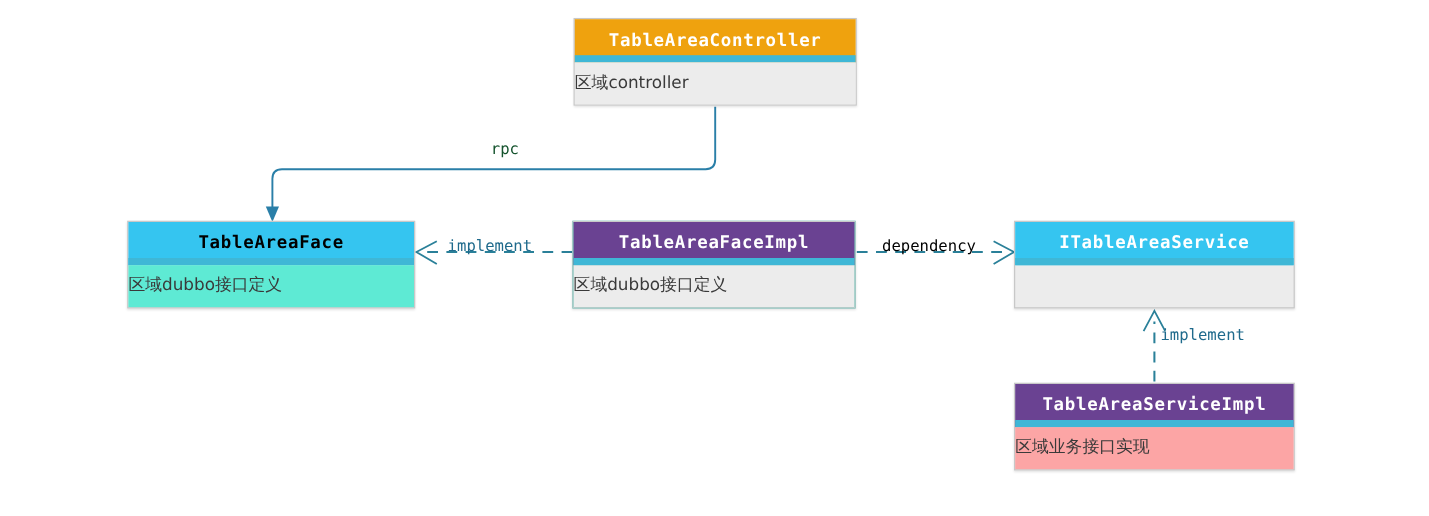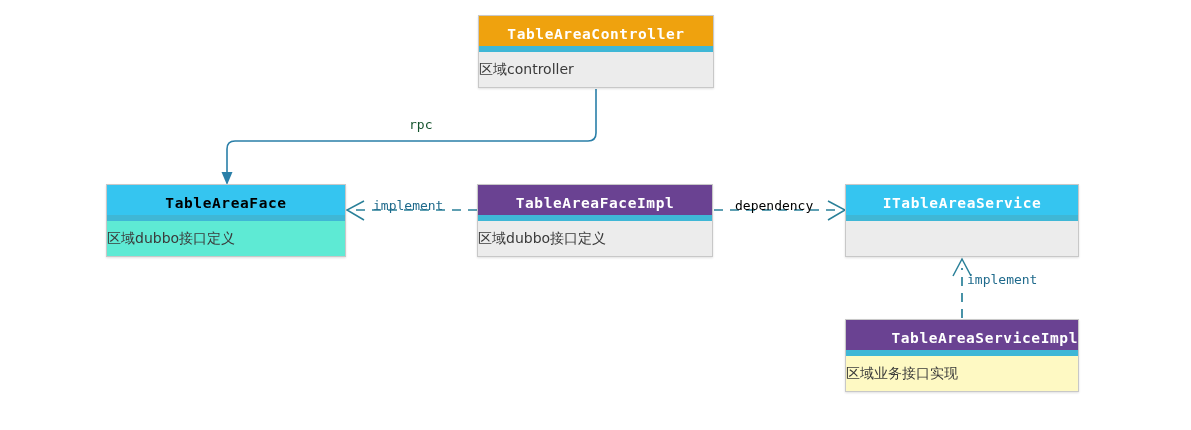--- a/index.html
+++ b/index.html
@@ -119,22 +119,22 @@
   <div class="uml-node" id="node-face-impl" style="border-color: rgb(200, 200, 200); background: #14b8a6;">
     <div class="uml-header" style="background-color: rgb(106, 66, 146); color: rgb(255, 255, 255); border-bottom-color: rgb(63, 183, 214);">TableAreaFaceImpl</div>
     <div class="uml-body" style="color: rgb(58, 58, 58); background: rgb(236, 236, 236);">区域dubbo接口定义</div>
   </div>
 
   <div class="uml-node" id="node-service" style="border-color: rgb(200, 200, 200); background: rgb(236, 236, 236);">
     <div class="uml-header" style="background-color: rgb(53, 197, 240); color: rgb(255, 255, 255); border-bottom-color: rgb(63, 183, 214);">ITableAreaService</div>
   </div>
 
   <div class="uml-node" id="node-service-impl" style="border-color: rgb(200, 200, 200); background: rgb(236, 236, 236);">
-    <div class="uml-header" style="background-color: rgb(106, 66, 146); color: rgb(255, 255, 255); border-bottom-color: rgb(63, 183, 214); text-align: right;">TableAreaServiceImpl</div>
-    <div class="uml-body" style="color: rgb(58, 58, 58); background: #fef9c3;">区域业务接口实现</div>
+    <div class="uml-header" style="background-color: rgb(106, 66, 146); color: rgb(255, 255, 255); border-bottom-color: rgb(63, 183, 214);">TableAreaServiceImpl</div>
+    <div class="uml-body" style="color: rgb(58, 58, 58); background: #fca5a5;">区域业务接口实现</div>
   </div>
 
   <div class="edge-label" id="label-rpc" style="color: #14532d;">rpc</div>
 
   <div class="edge-label" id="label-implement-1" style="color: rgb(31, 106, 140);">implement</div>
 
   <div class="edge-label" id="label-dependency" style="color: #000000;">dependency</div>
 
   <div class="edge-label" id="label-implement-2" style="color: rgb(31, 106, 140);">implement</div>
 

